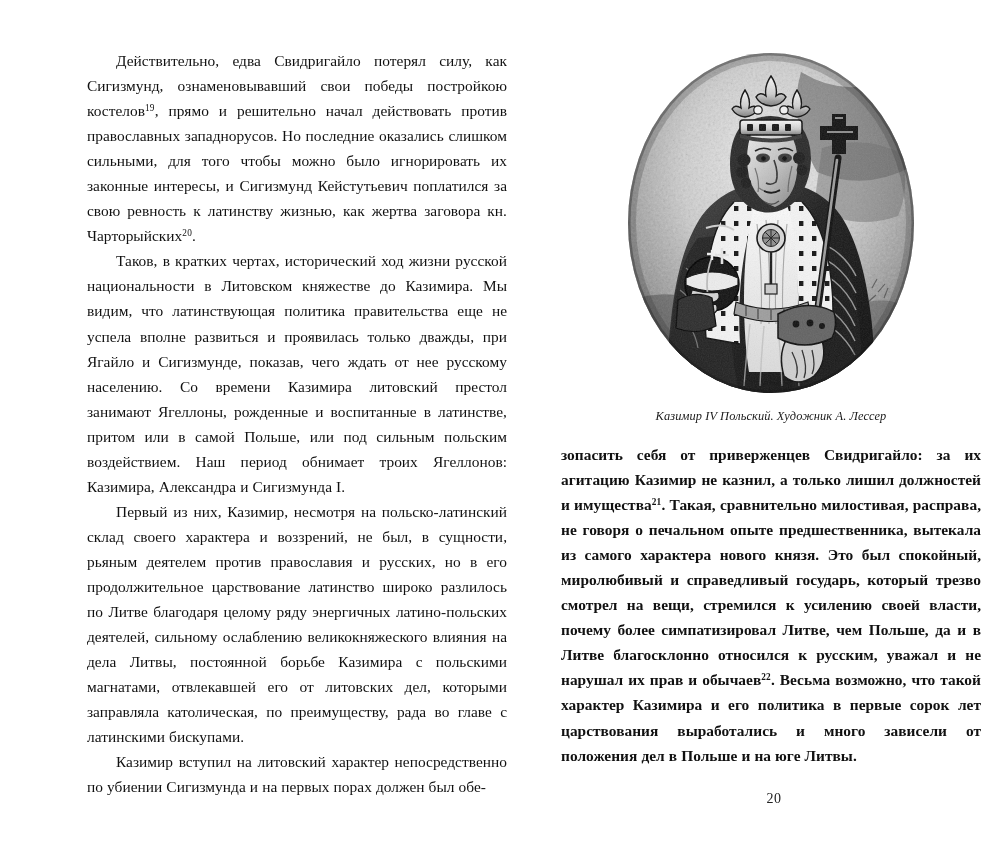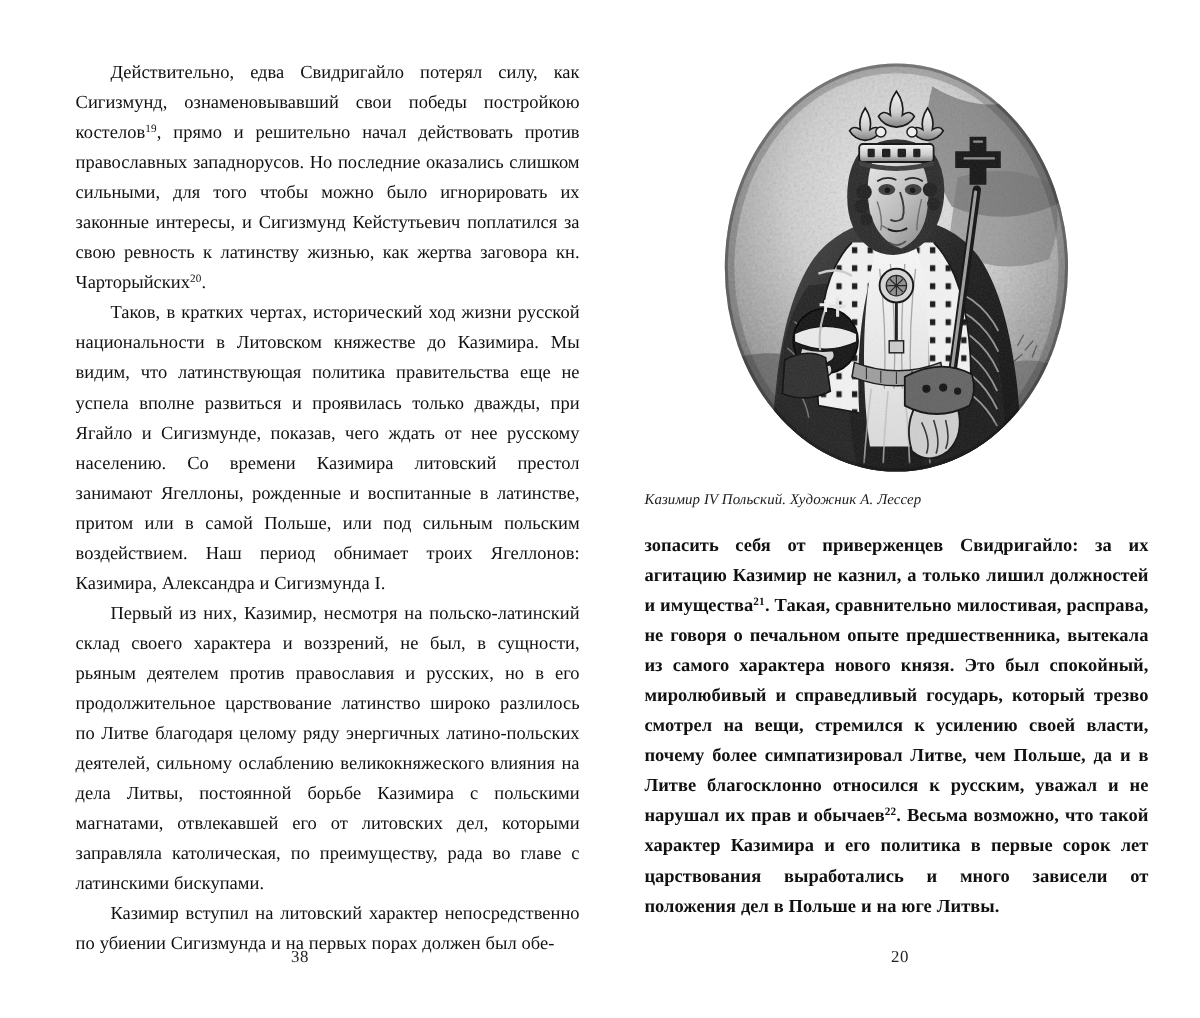--- a/index.html
+++ b/index.html
@@ -13,20 +13,21 @@
     position: relative;
     overflow: hidden;
     font-family: "Liberation Serif", "DejaVu Serif", serif;
     color: #111111;
   }
 
   .spread {
     position: absolute;
     inset: 0;
     display: flex;
+    margin-left: 24px;
   }
 
   .page {
     position: relative;
     height: 848px;
     box-sizing: border-box;
   }
   .page-left  { width: 500px; padding: 48px 17px 0 63px; }
   .page-right { width: 500px; padding: 48px 43px 0 37px; }
 
@@ -73,20 +74,21 @@
   .plate {
     position: relative;
     width: 290px;
     height: 342px;
     margin: 4px auto 0 auto;
   }
   .plate svg { display: block; width: 100%; height: 100%; }
 
   .caption {
     margin: 14px 0 0 0;
+    text-align: center;
     font-style: italic;
     font-size: 12.4px;
     line-height: 16px;
     color: #1a1a1a;
     letter-spacing: 0.1px;
     font-family: Liberation Serif, serif;
   }
 
   .fig-text-gap { height: 18px; }
 </style>
@@ -95,21 +97,20 @@
 
 <div class="spread">
 
   <div class="page page-left">
     <div class="col">
       <p class="para" id="L0">Действительно, едва Свидригайло потерял силу, как Сигизмунд, ознаменовывавший свои победы постройкою костелов<sup class="fn">19</sup>, прямо и решительно начал действовать против православных западнорусов. Но последние оказались слишком сильными, для того чтобы можно было игнорировать их законные интересы, и Сигизмунд Кейстутьевич поплатился за свою ревность к латинству жизнью, как жертва заговора кн. Чарторыйских<sup class="fn">20</sup>.</p>
       <p class="para" id="L1">Таков, в кратких чертах, исторический ход жизни русской национальности в Литовском княжестве до Казимира. Мы видим, что латинствующая политика правительства еще не успела вполне развиться и проявилась только дважды, при Ягайло и Сигизмунде, показав, чего ждать от нее русскому населению. Со времени Казимира литовский престол занимают Ягеллоны, рожденные и воспитанные в латинстве, притом или в самой Польше, или под сильным польским воздействием. Наш период обнимает троих Ягеллонов: Казимира, Александра и Сигизмунда I.</p>
       <p class="para" id="L2">Первый из них, Казимир, несмотря на польско-латинский склад своего характера и воззрений, не был, в сущности, рьяным деятелем против православия и русских, но в его продолжительное царствование латинство широко разлилось по Литве благодаря целому ряду энергичных латино-польских деятелей, сильному ослаблению великокняжеского влияния на дела Литвы, постоянной борьбе Казимира с польскими магнатами, отвлекавшей его от литовских дел, которыми заправляла католическая, по преимуществу, рада во главе с латинскими бискупами.</p>
       <p class="para" id="L3">Казимир вступил на литовский характер непосредственно по убиении Сигизмунда и на первых порах должен был обе-</p>
     </div>
-    <div class="folio">38</div>
   </div>
 
   <div class="page page-right">
     <div class="col">
 
       <figure class="figure">
         <div class="plate">
           <svg viewBox="0 0 290 342" xmlns="http://www.w3.org/2000/svg" role="img">
             <defs>
               <clipPath id="ovalClip">

